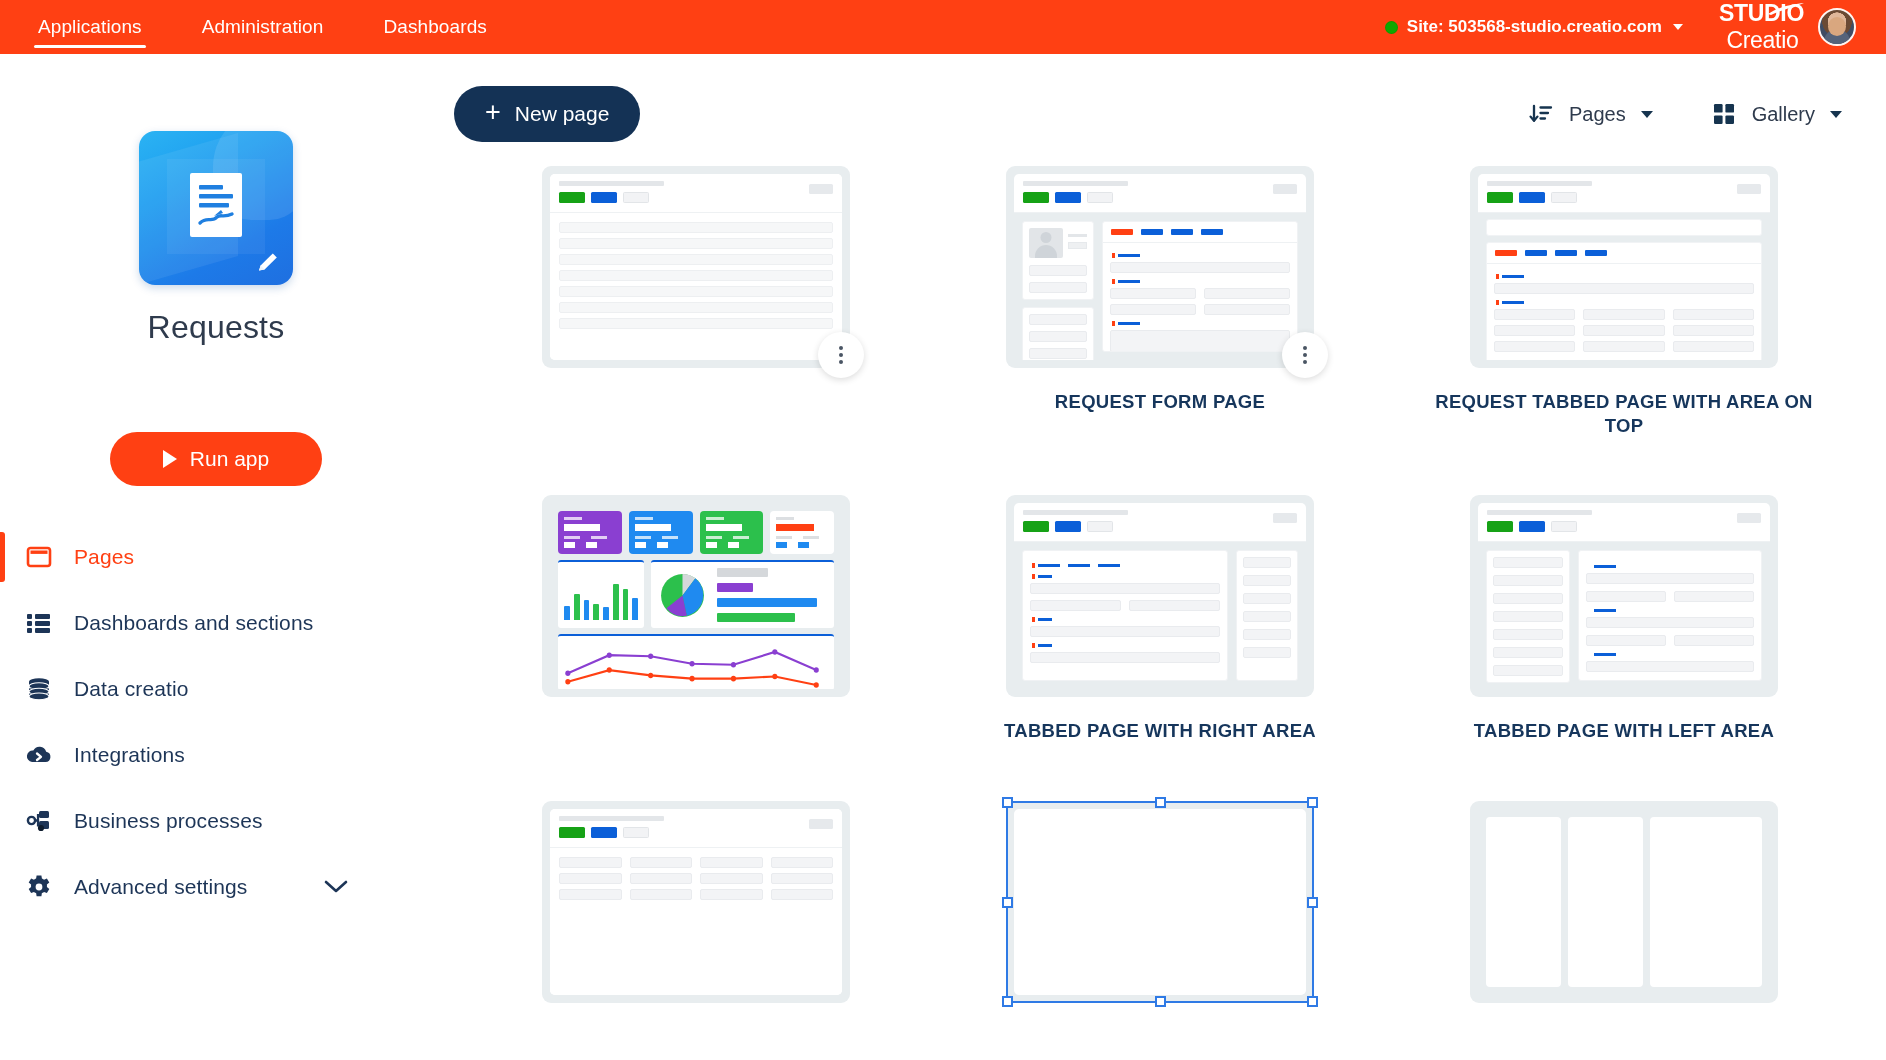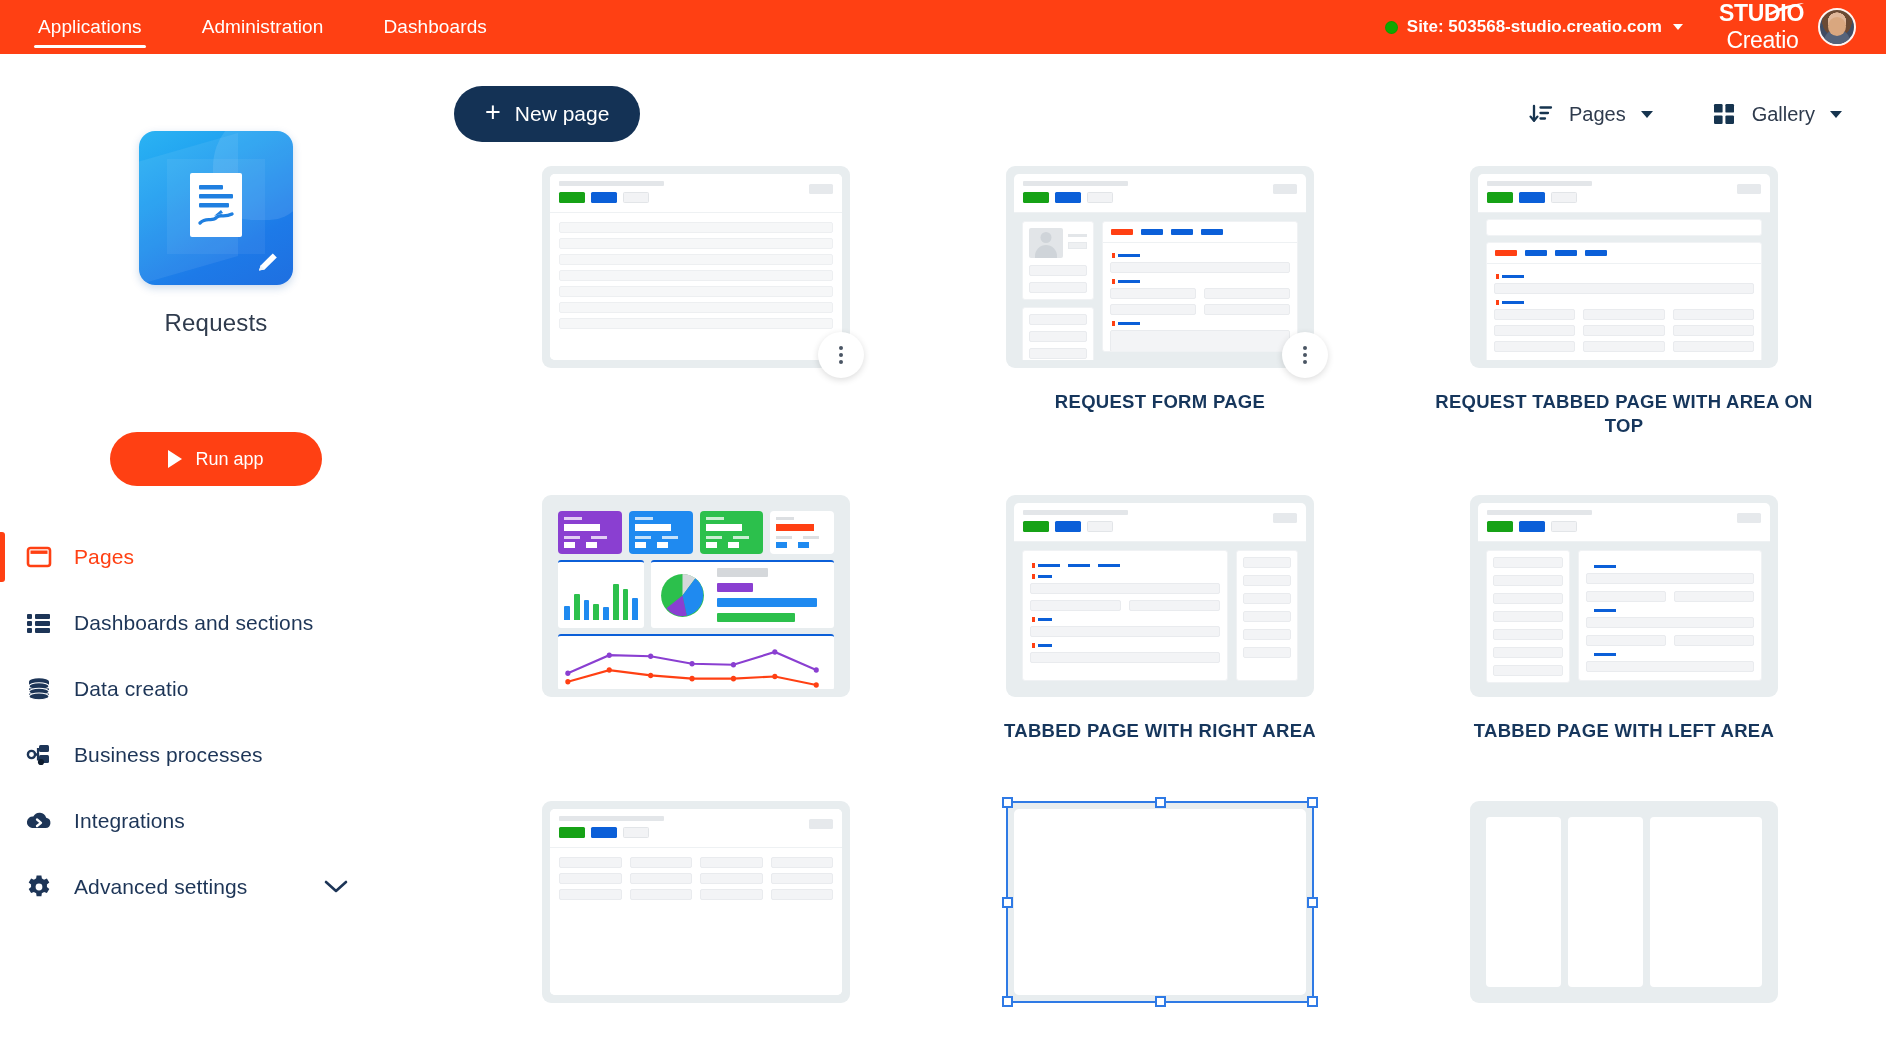--- a/index.html
+++ b/index.html
@@ -99,28 +99,28 @@
   .app-icon .facet3 {
     position: absolute; left: 18%; top: 18%; width: 64%; height: 62%;
     background: rgba(255,255,255,.06);
   }
   .doc-glyph {
     position: absolute; left: 50%; top: 48%; transform: translate(-50%,-50%);
   }
   .pencil-badge { position: absolute; right: 12px; bottom: 10px; }
   .app-name {
     position: absolute; top: 263px; left: 0; width: 432px;
-    text-align: center; font-size: 24px; color: #2f3b4d; letter-spacing: .2px;
+    text-align: center; font-size: 32px; color: #2f3b4d; letter-spacing: .2px;
   }
   .run-app {
     position: absolute; top: 386px; left: 110px;
     width: 212px; height: 54px; border-radius: 27px;
     background: #ff4013; border: none; cursor: pointer;
     display: flex; align-items: center; justify-content: center;
-    color: #ffffff; font-size: 18px; gap: 13px;
+    color: #ffffff; font-size: 21px; gap: 13px;
     font-family: "Liberation Sans", sans-serif;
   }
   .play-tri { width: 0; height: 0; border-left: 14px solid #fff; border-top: 9px solid transparent; border-bottom: 9px solid transparent; }
 
   .menu { position: absolute; top: 478px; left: 0; width: 432px; }
   .menu-item {
     display: flex; align-items: center; height: 66px;
     padding-left: 22px; cursor: pointer; position: relative;
     color: #1d3557; font-size: 21px; letter-spacing: .1px;
   }
@@ -367,40 +367,40 @@
             <ellipse cx="13" cy="14.6" rx="10" ry="3.4" fill="#1d3557" stroke="#ffffff" stroke-width="1.1"></ellipse>
             <rect x="3" y="16.6" width="20" height="2.6" fill="#1d3557"></rect>
             <ellipse cx="13" cy="19.4" rx="10" ry="3.4" fill="#1d3557" stroke="#ffffff" stroke-width="1.1"></ellipse>
           </svg>
         </span>
         <span>Data creatio</span>
       </div>
 
       <div class="menu-item">
         <span class="mi-icon">
+          <svg width="28" height="24" viewBox="0 0 28 24">
+            <path d="M7 19 H20.5 A5.2 5.2 0 0 0 21.2 8.7 A7 7 0 0 0 8.3 7.6 A5.6 5.6 0 0 0 7 19 Z" fill="#1d3557"></path>
+            <path d="M12 10.5 L16 13.8 L12 17" fill="none" stroke="#ffffff" stroke-width="2.3" stroke-linecap="round" stroke-linejoin="round"></path>
+          </svg>
+        </span>
+        <span>Integrations</span>
+      </div>
+
+      <div class="menu-item">
+        <span class="mi-icon">
           <svg width="26" height="24" viewBox="0 0 26 24">
             <rect x="13" y="2" width="10" height="7" rx="1.5" fill="#1d3557"></rect>
             <rect x="13" y="12" width="10" height="8" rx="1.5" fill="#1d3557"></rect>
             <path d="M8 11.5 H12 V6 H14" fill="none" stroke="#1d3557" stroke-width="2.2"></path>
             <path d="M8 11.5 H12 V16.5 H14" fill="none" stroke="#1d3557" stroke-width="2.2"></path>
             <circle cx="5.5" cy="11.5" r="3.6" fill="none" stroke="#1d3557" stroke-width="2.4"></circle>
             <circle cx="15" cy="19" r="3.1" fill="#0e1c2e"></circle>
           </svg>
         </span>
         <span>Business processes</span>
-      </div>
-
-      <div class="menu-item">
-        <span class="mi-icon">
-          <svg width="28" height="24" viewBox="0 0 28 24">
-            <path d="M7 19 H20.5 A5.2 5.2 0 0 0 21.2 8.7 A7 7 0 0 0 8.3 7.6 A5.6 5.6 0 0 0 7 19 Z" fill="#1d3557"></path>
-            <path d="M12 10.5 L16 13.8 L12 17" fill="none" stroke="#ffffff" stroke-width="2.3" stroke-linecap="round" stroke-linejoin="round"></path>
-          </svg>
-        </span>
-        <span>Integrations</span>
       </div>
 
       <div class="menu-item">
         <span class="mi-icon">
           <svg width="26" height="26" viewBox="0 0 26 26">
             <path d="M10.6 1.4 h4.8 l.5 3.1 a8 8 0 0 1 2.1 1.2 l2.9-1.2 2.4 4.1 -2.4 2 a8 8 0 0 1 0 2.4 l2.4 2 -2.4 4.1 -2.9-1.2 a8 8 0 0 1 -2.1 1.2 l-.5 3.1 h-4.8 l-.5-3.1 a8 8 0 0 1 -2.1-1.2 l-2.9 1.2 -2.4-4.1 2.4-2 a8 8 0 0 1 0-2.4 l-2.4-2 2.4-4.1 2.9 1.2 a8 8 0 0 1 2.1-1.2 Z" fill="#1d3557"></path>
             <circle cx="13" cy="13" r="3.4" fill="#ffffff"></circle>
           </svg>
         </span>
         <span>Advanced settings</span>

